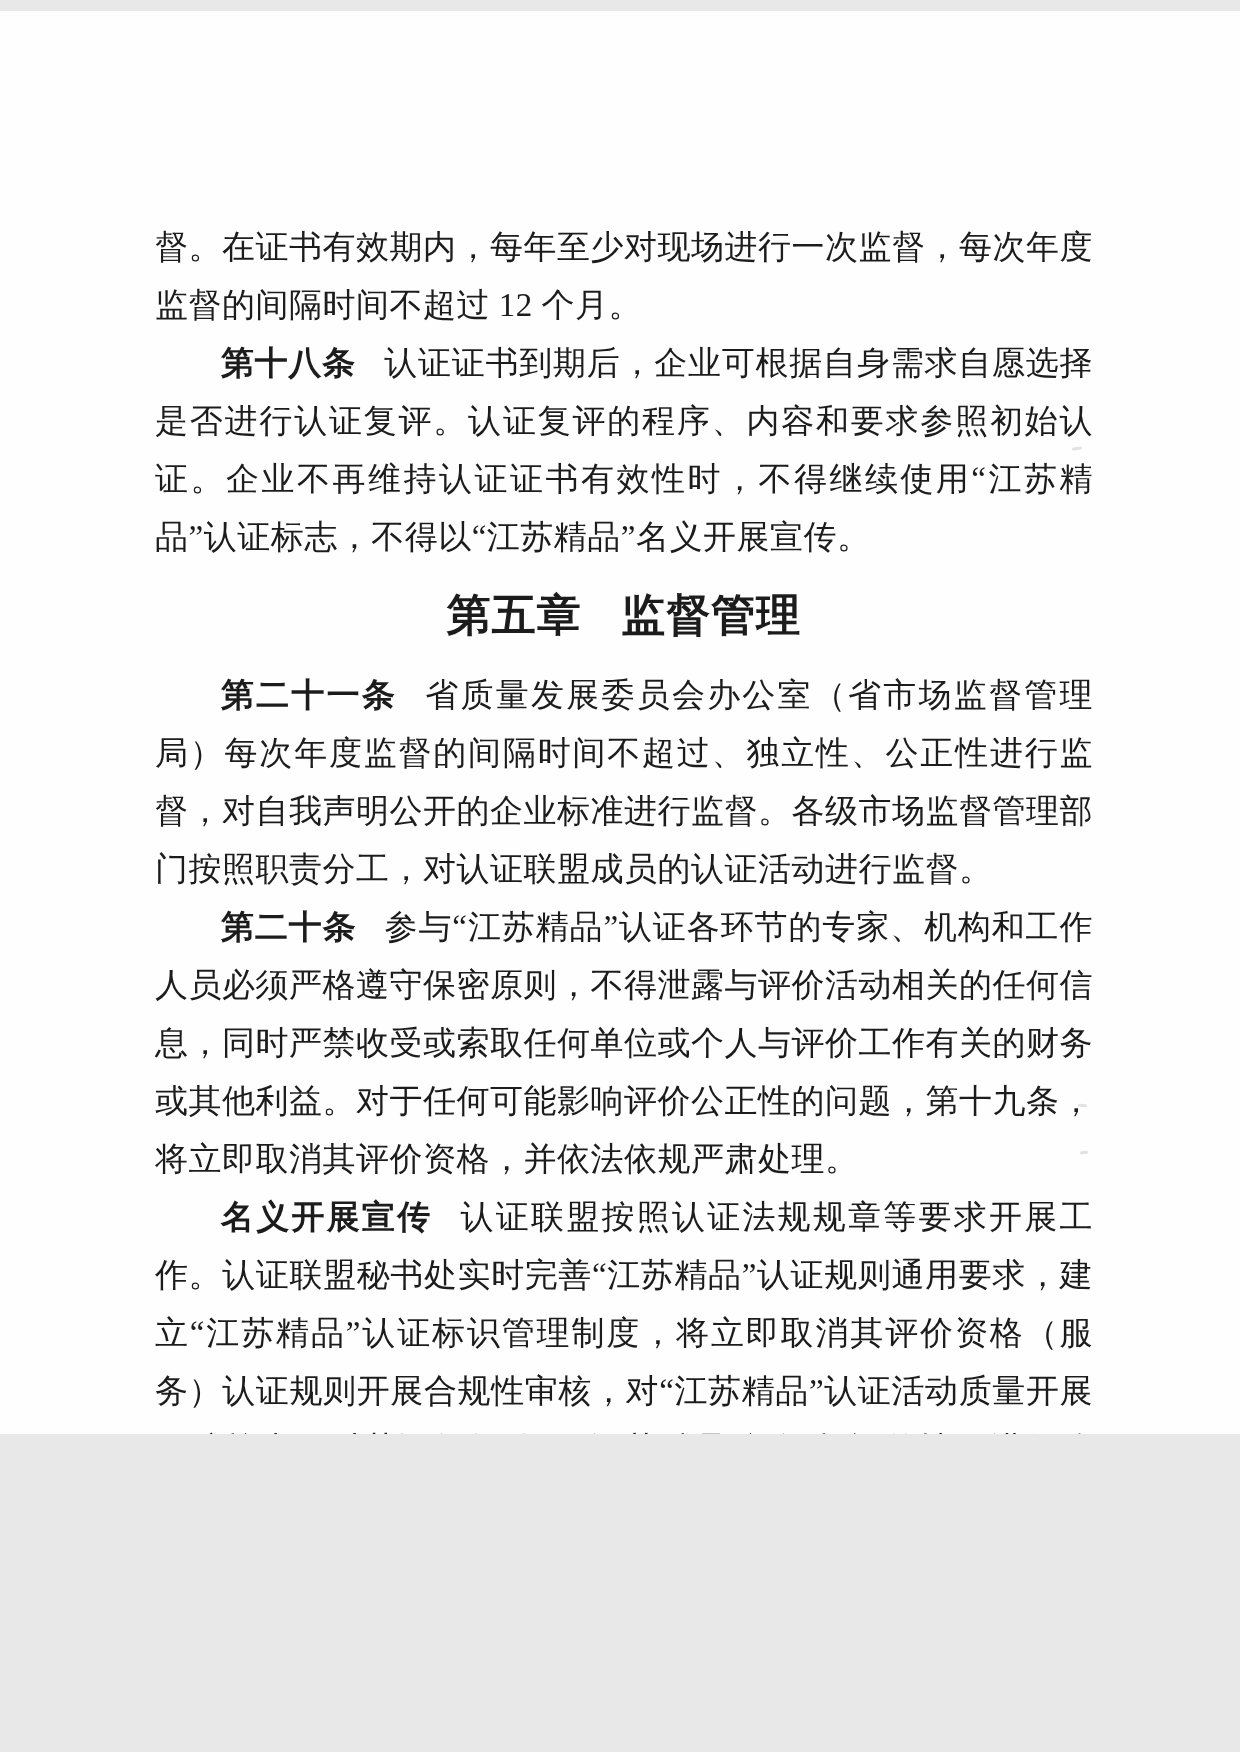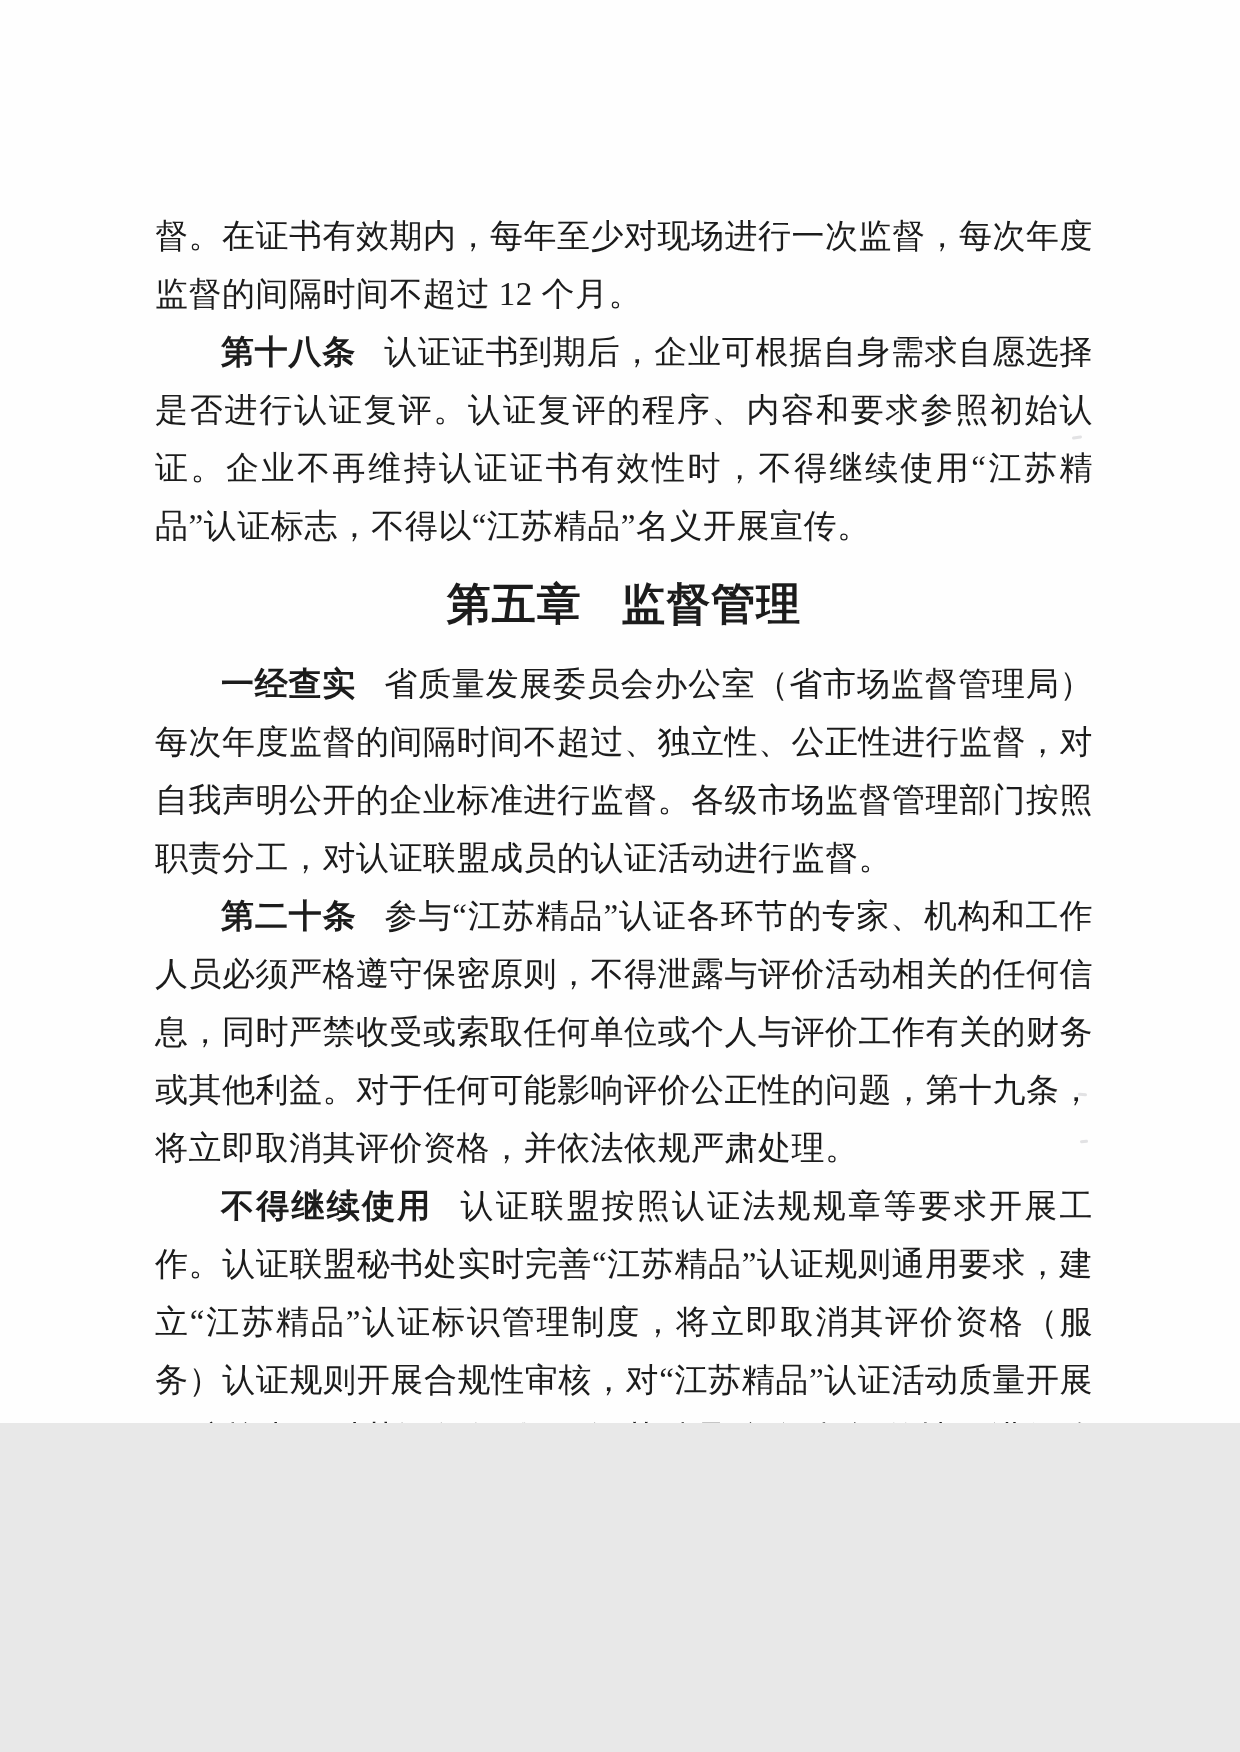--- a/index.html
+++ b/index.html
@@ -4,21 +4,21 @@
 <style>
   html, body {
     margin: 0;
     padding: 0;
     background: #e8e8e8;
   }
   .page {
     position: relative;
     width: 1240px;
     height: 1423px;
-    margin: 0 auto;
+    margin: 11px auto;
     background: #fefefe;
     overflow: hidden;
     font-family: "Liberation Serif", "DejaVu Serif", serif;
     color: #1c1c1c;
   }
   .content {
     position: absolute;
     left: 155px;
     top: 207px;
     width: 938px;
@@ -78,25 +78,25 @@
 <div class="page">
 
   <div class="content">
 
     <p class="body">督。在证书有效期内，每年至少对现场进行一次监督，每次年度监督的间隔时间不超过 12 个月。</p>
 
     <p class="body indent"><span class="lead">第十八条</span><span>认证证书到期后，企业可根据自身需求自愿选择是否进行认证复评。认证复评的程序、内容和要求参照初始认证。企业不再维持认证证书有效性时，不得继续使用“江苏精品”认证标志，不得以“江苏精品”名义开展宣传。</span></p>
 
     <h2 class="chapter"><span>第五章</span><span class="chapter-gap"></span><span>监督管理</span></h2>
 
-    <p class="body indent"><span class="lead">一经查实</span><span>省质量发展委员会办公室（省市场监督管理局）每次年度监督的间隔时间不超过、独立性、公正性进行监督，对自我声明公开的企业标准进行监督。各级市场监督管理部门按照职责分工，对认证联盟成员的认证活动进行监督。</span></p>
+    <p class="body indent"><span class="lead">第二十一条</span><span>省质量发展委员会办公室（省市场监督管理局）每次年度监督的间隔时间不超过、独立性、公正性进行监督，对自我声明公开的企业标准进行监督。各级市场监督管理部门按照职责分工，对认证联盟成员的认证活动进行监督。</span></p>
 
     <p class="body indent"><span class="lead">第二十条</span><span>参与“江苏精品”认证各环节的专家、机构和工作人员必须严格遵守保密原则，不得泄露与评价活动相关的任何信息，同时严禁收受或索取任何单位或个人与评价工作有关的财务或其他利益。对于任何可能影响评价公正性的问题，第十九条，将立即取消其评价资格，并依法依规严肃处理。</span></p>
 
-    <p class="body indent"><span class="lead">不得继续使用</span><span>认证联盟按照认证法规规章等要求开展工作。认证联盟秘书处实时完善“江苏精品”认证规则通用要求，建立“江苏精品”认证标识管理制度，将立即取消其评价资格（服务）认证规则开展合规性审核，对“江苏精品”认证活动质量开展跟踪核查，对获证组织使用“江苏精品”认证标识的情况进行监督，对违反本办法和联盟章程的联盟成员进行指导和督促整改，整改</span></p>
+    <p class="body indent"><span class="lead">名义开展宣传</span><span>认证联盟按照认证法规规章等要求开展工作。认证联盟秘书处实时完善“江苏精品”认证规则通用要求，建立“江苏精品”认证标识管理制度，将立即取消其评价资格（服务）认证规则开展合规性审核，对“江苏精品”认证活动质量开展跟踪核查，对获证组织使用“江苏精品”认证标识的情况进行监督，对违反本办法和联盟章程的联盟成员进行指导和督促整改，整改</span></p>
 
   </div>
 
   <div class="pagenum">— 8 —</div>
 
   <div class="artifact a1"></div>
   <div class="artifact a2"></div>
   <div class="artifact a3"></div>
 
 </div>

